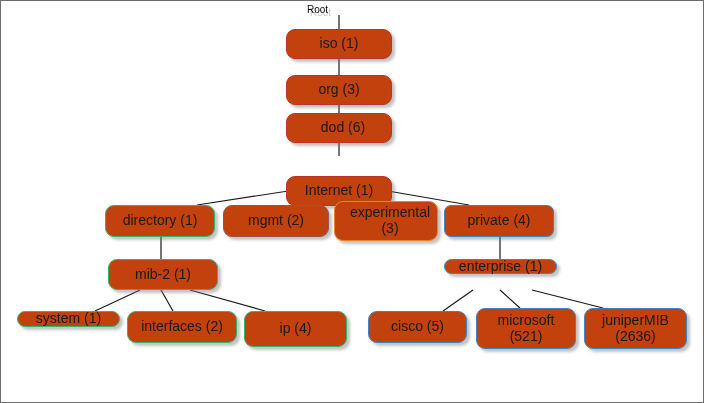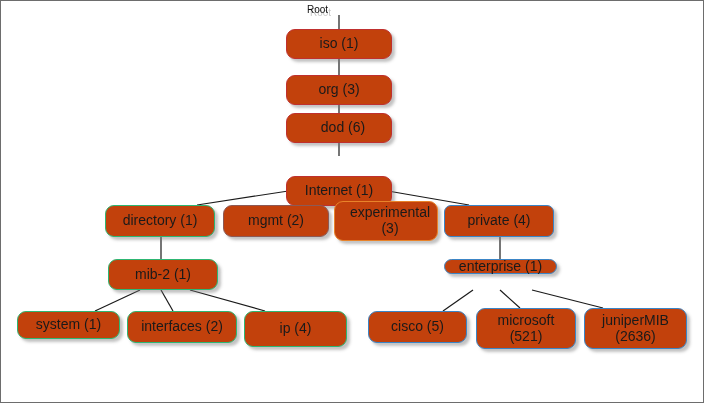--- a/index.html
+++ b/index.html
@@ -125,21 +125,21 @@
       </div>
       <div class="node c-blue" style="left: 443px; top: 204px; width: 110px; height: 32px; border-radius: 7px;">
         <span class="node-label">private (4)</span>
       </div>
       <div class="node c-green" style="left: 107px; top: 258px; width: 110px; height: 31px;">
         <span class="node-label">mib-2 (1)</span>
       </div>
       <div class="node c-blue" style="left: 443px; top: 258px; width: 113px; height: 15px;">
         <span class="node-label">enterprise (1)</span>
       </div>
-      <div class="node c-green" style="left: 16px; top: 310px; width: 103px; height: 28px;">
+      <div class="node c-green" style="left: 16px; top: 310px; width: 103px; height: 16px;">
         <span class="node-label">system (1)</span>
       </div>
       <div class="node c-green" style="left: 126px; top: 310px; width: 110px; height: 32px;">
         <span class="node-label">interfaces (2)</span>
       </div>
       <div class="node c-green" style="left: 243px; top: 310px; width: 103px; height: 36px;">
         <span class="node-label">ip (4)</span>
       </div>
       <div class="node c-blue" style="left: 367px; top: 310px; width: 99px; height: 32px;">
         <span class="node-label">cisco (5)</span>

